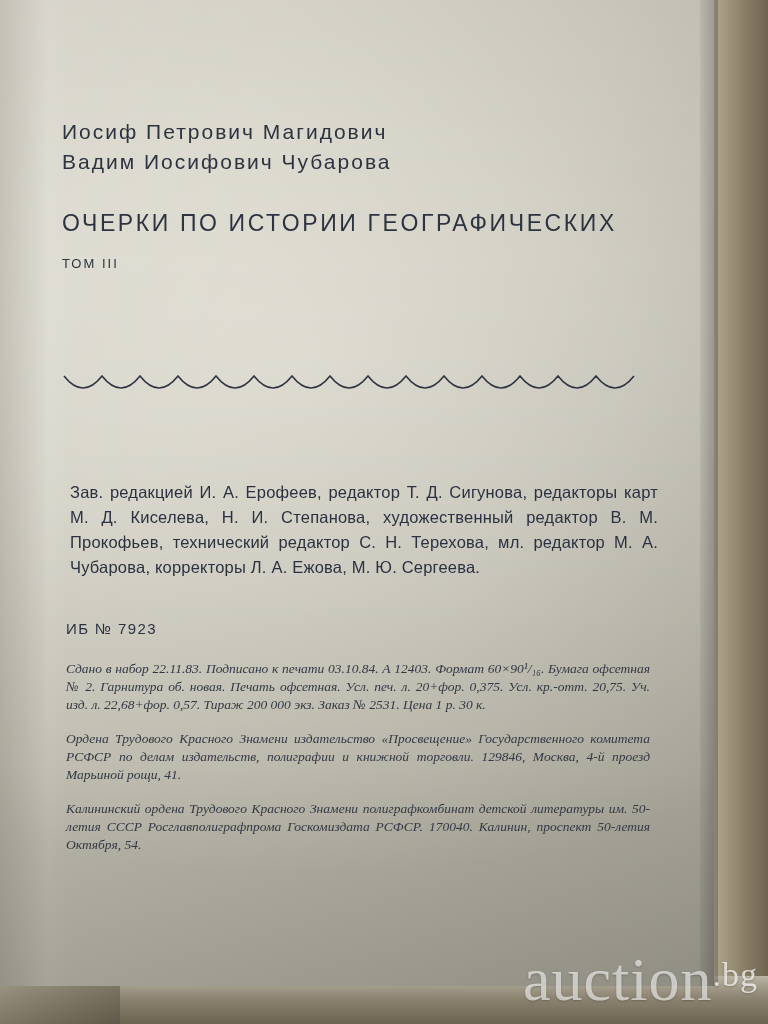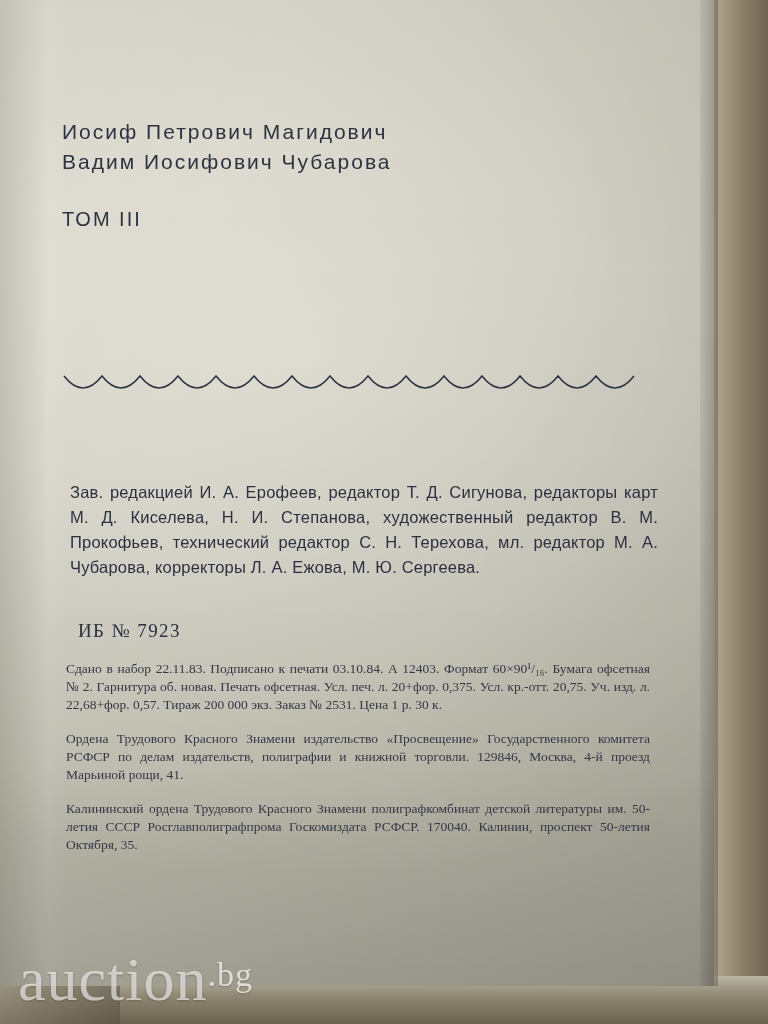--- a/index.html
+++ b/index.html
@@ -113,21 +113,21 @@
   .booktitle {
     font-family: "Liberation Sans", sans-serif;
     font-size: 23px;
     letter-spacing: 2.6px;
     line-height: 30px;
     color: #2d3340;
     margin-bottom: 18px;
   }
   .volume {
     font-family: "Liberation Sans", sans-serif;
-    font-size: 20px;
+    font-size: 13px;
     letter-spacing: 2.0px;
     color: #2d3340;
     margin-bottom: 0;
   }
 
   
   .wave {
     position: absolute;
     left: 0px;
     top: 250px;
@@ -143,38 +143,39 @@
     font-family: "Liberation Sans", sans-serif;
     font-size: 16.5px;
     line-height: 25px;
     letter-spacing: 0.2px;
     color: #2b3140;
     text-align: justify;
   }
 
   .ib {
     position: absolute;
-    left: 16px;
+    left: 4px;
     top: 500px;
-    font-family: Liberation Serif, serif;
-    font-size: 19px;
+    font-family: Liberation Sans, sans-serif;
+    font-size: 15px;
     letter-spacing: 1.4px;
     color: #2b3140;
   }
 
   .imprint {
     position: absolute;
     left: 4px;
     top: 540px;
     width: 584px;
     font-family: "Liberation Serif", serif;
     font-size: 13.5px;
     line-height: 18px;
     color: #333845;
     text-align: justify;
+    font-style: italic;
   }
   .imprint p { margin: 0 0 16px 0; }
   .imprint p:last-child { margin-bottom: 0; }
 
   
   .watermark {
     position: absolute;
     left: 18px;
     top: 938px;
     width: 740px;
@@ -183,20 +184,21 @@
     pointer-events: none;
   }
   .wm-text {
     font-family: "Liberation Serif", serif;
     font-size: 62px;
     letter-spacing: 1px;
     color: rgba(255,255,255,0.62);
     text-shadow: 0 1px 2px rgba(60,55,45,0.35);
     line-height: 74px;
     white-space: nowrap;
+    text-align: right;
   }
   .wm-bg-sub {
     font-size: 34px;
     vertical-align: 14px;
     color: rgba(255,255,255,0.72);
   }
 </style>
 </head>
 <body>
 
@@ -209,36 +211,37 @@
   <div class="page">
     <div class="curve"></div>
     <div class="page-edge-right"></div>
 
     <div class="content">
 
       <div class="author">Иосиф  Петрович  Магидович</div>
       <div class="author second">Вадим  Иосифович  Чубарова</div>
 
       <div class="booktitle">
+        <div>ОЧЕРКИ  ПО  ИСТОРИИ  ГЕОГРАФИЧЕСКИХ</div>
       </div>
 
       <div class="volume">ТОМ  III</div>
 
       <svg class="wave" viewBox="0 0 580 34" preserveAspectRatio="none">
         <path d="M2,6 Q21,30 40,6 Q59,30 78,6 Q97,30 116,6 Q135,30 154,6 Q173,30 192,6 Q211,30 230,6 Q249,30 268,6 Q287,30 306,6 Q325,30 344,6 Q363,30 382,6 Q401,30 420,6 Q439,30 458,6 Q477,30 496,6 Q515,30 534,6 Q553,30 572,6" fill="none" stroke="#2d3340" stroke-width="1.6"></path>
       </svg>
 
       <div class="credits">Зав. редакцией И. А. Ерофеев, редактор Т. Д. Сигунова, редакторы карт М. Д. Киселева, Н. И. Степанова, художественный редактор В. М. Прокофьев, технический редактор С. Н. Терехова, мл. редактор М. А. Чубарова, корректоры Л. А. Ежова, М. Ю. Сергеева.</div>
 
       <div class="ib">ИБ  №  7923</div>
 
       <div class="imprint">
         <p>Сдано в набор 22.11.83. Подписано к печати 03.10.84. А 12403. Формат 60×90¹/₁₆. Бумага офсетная № 2. Гарнитура об. новая. Печать офсетная. Усл. печ. л. 20+фор. 0,375. Усл. кр.-отт. 20,75. Уч. изд. л. 22,68+фор. 0,57. Тираж 200 000 экз. Заказ № 2531. Цена 1 р. 30 к.</p>
         <p>Ордена Трудового Красного Знамени издательство «Просвещение» Государственного комитета РСФСР по делам издательств, полиграфии и книжной торговли. 129846, Москва, 4-й проезд Марьиной рощи, 41.</p>
-        <p>Калининский ордена Трудового Красного Знамени полиграфкомбинат детской литературы им. 50-летия СССР Росглавполиграфпрома Госкомиздата РСФСР. 170040. Калинин, проспект 50-летия Октября, 35.</p>
+        <p>Калининский ордена Трудового Красного Знамени полиграфкомбинат детской литературы им. 50-летия СССР Росглавполиграфпрома Госкомиздата РСФСР. 170040. Калинин, проспект 50-летия Октября, 54.</p>
       </div>
 
     </div>
   </div>
 
   <div class="watermark">
     <div class="wm-text">
       <span>auction</span><span class="wm-bg-sub">.bg</span>
     </div>
   </div>

